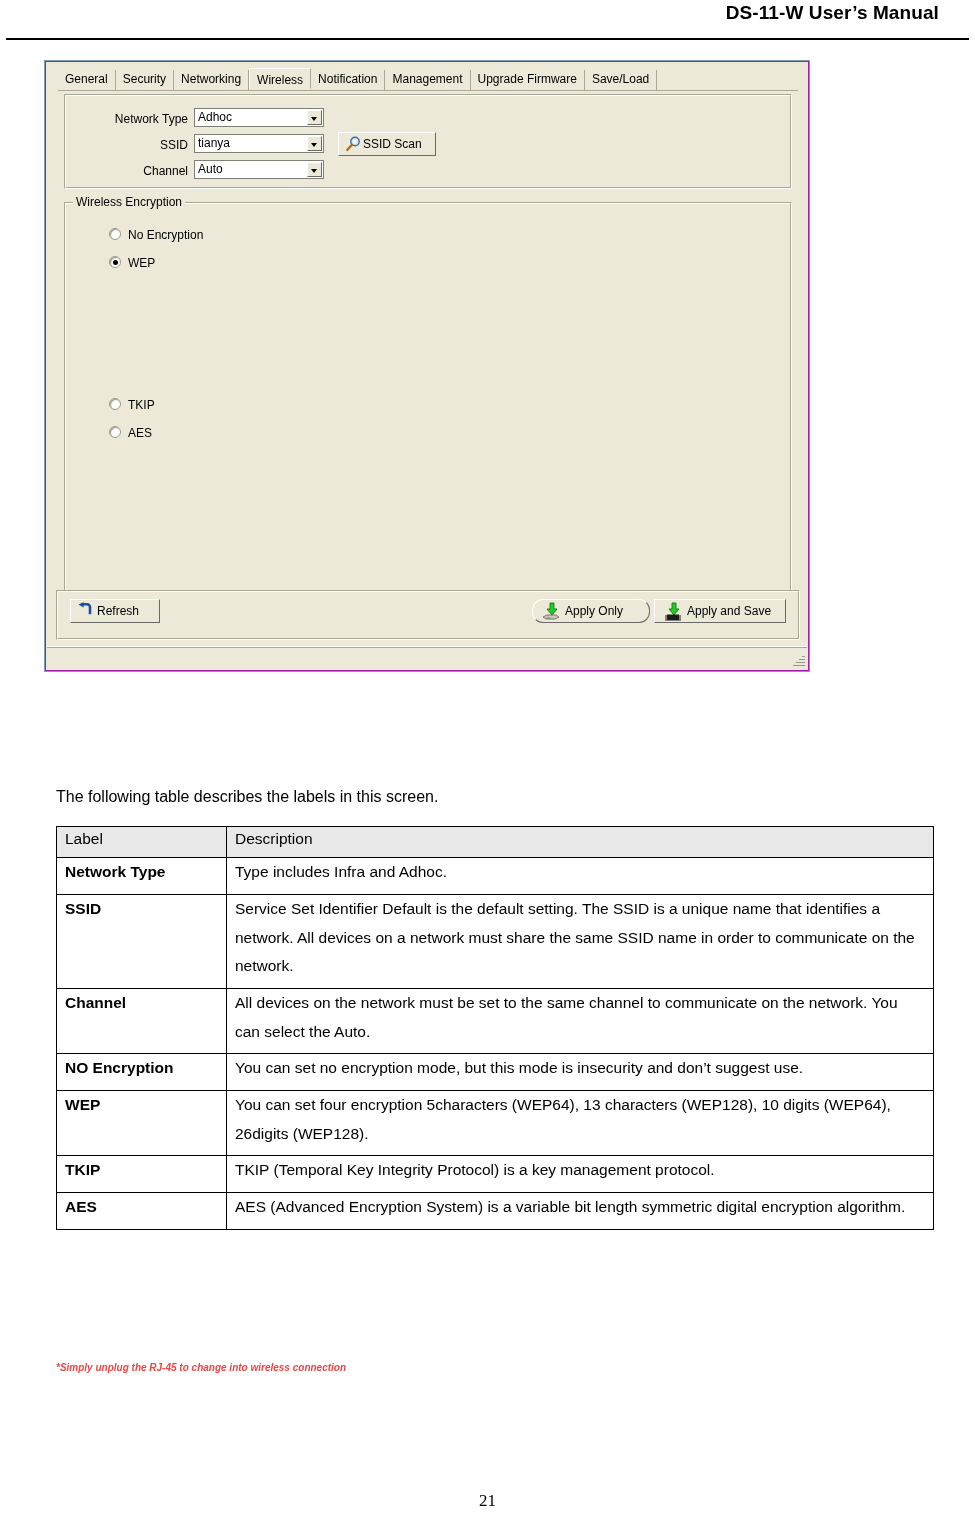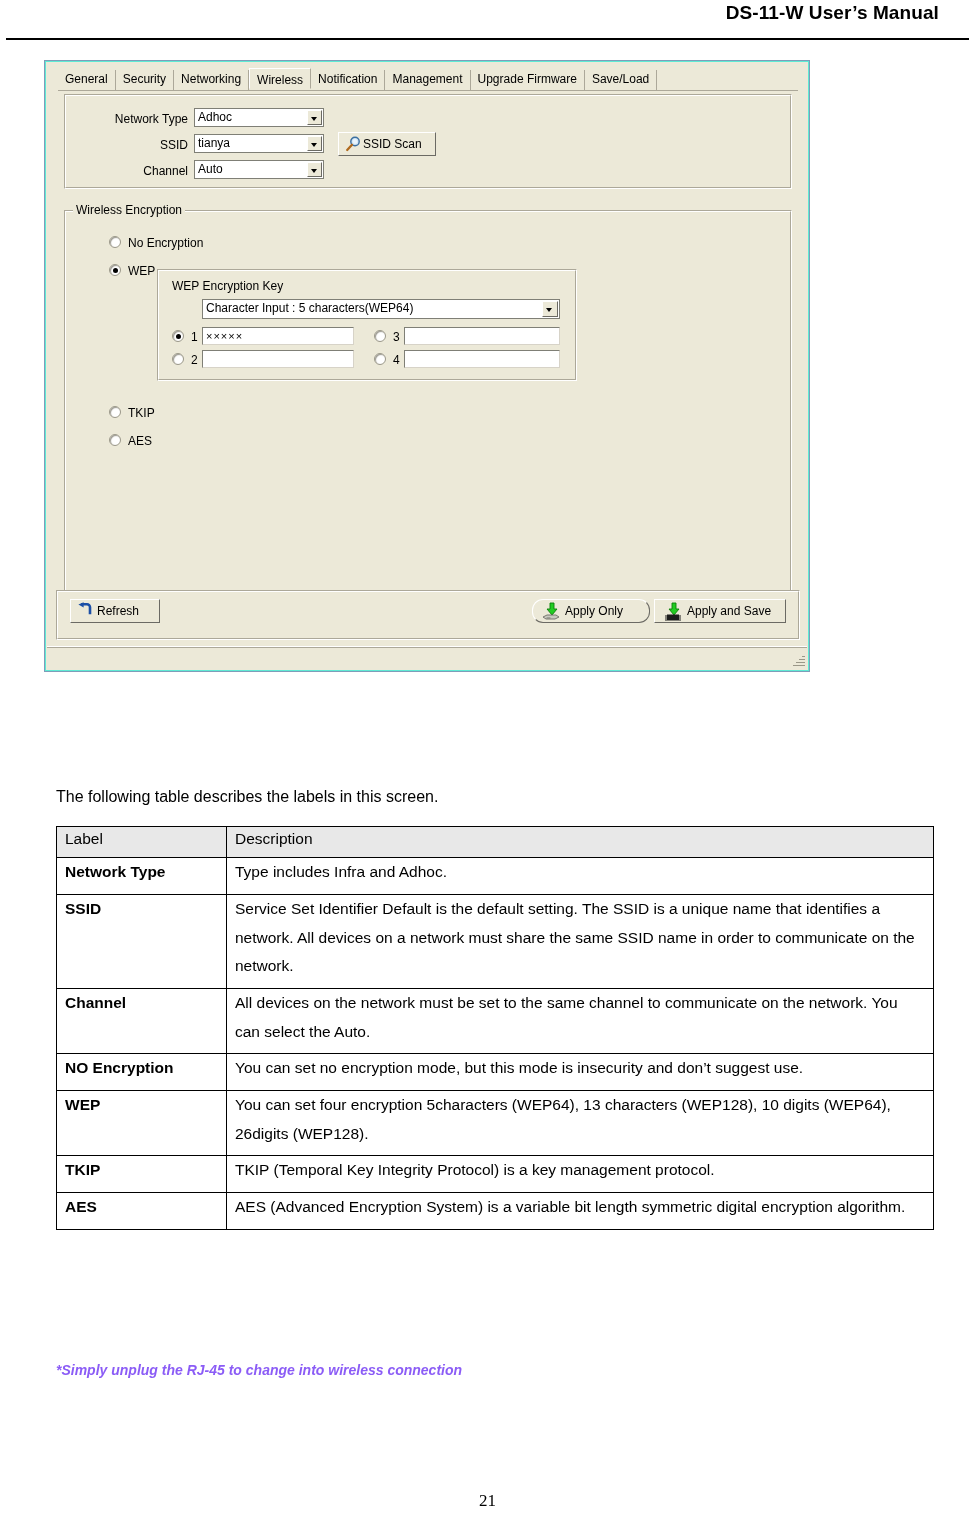--- a/index.html
+++ b/index.html
@@ -39,21 +39,21 @@
     border-top: 2px solid #000;
   }
 
   
   .screenshot {
     position: absolute;
     left: 44px;
     top: 60px;
     width: 766px;
     height: 612px;
-    background: #5eead4;
+    background: #a21caf;
     border: 1px solid #7f9db9;
     box-sizing: border-box;
   }
   .win-inner {
     position: absolute;
     left: 1px; top: 1px; right: 1px; bottom: 1px;
     background: #ece9d8;
   }
 
   
@@ -316,24 +316,24 @@
   }
   table.desc td.lbl {
     font-weight: bold;
     white-space: nowrap;
   }
   col.c1 { width: 170px; }
   .footnote {
     position: absolute;
     left: 56px;
     top: 1362px;
-    font-size: 14px;
+    font-size: 10px;
     font-style: italic;
     font-weight: bold;
-    color: #8b5cf6;
+    color: #ef4444;
   }
   .page-number {
     position: absolute;
     left: 0; right: 0;
     bottom: 18px;
     text-align: center;
     font-family: "Liberation Serif", serif;
     font-size: 17px;
     color: #000;
   }
@@ -388,50 +388,28 @@
 
         <div class="fld-label" style="left:12px; top:68px; width:110px;">Channel</div>
         <div class="combo" style="left:128px; top:64px; width:130px;">
           <span>Auto</span>
           <span class="arrowbox"></span>
         </div>
 
       </div>
     </div>
 
-    <div class="groupbox" style="left:18px; top:148px; right:16px; height:418px;">
+    <div class="groupbox" style="left:18px; top:140px; right:16px; height:418px;">
       <div class="gb-in"></div>
       <div class="gb-caption">Wireless Encryption</div>
 
       <div class="radio" style="left:44px; top:25px;">No Encryption</div>
 
       <div class="radio checked" style="left:44px; top:53px;">WEP</div>
 
-      <div class="groupbox" style="left:92px; top:58px; width:420px; height:112px;">
-        <div class="gb-in"></div>
-
-        <div class="plaintext" style="left:14px; top:9px;">WEP Encryption Key</div>
-
-        <div class="combo" style="left:44px; top:29px; width:358px; height:20px;">
-          <span>Character Input : 5 characters(WEP64)</span>
-          <span class="arrowbox" style="width:16px;height:16px;"></span>
-        </div>
-
-        <div class="radio checked" style="left:14px; top:60px;">1</div>
-        <div class="txtbox" style="left:44px; top:57px; width:152px; height:18px;">×××××</div>
-
-        <div class="radio" style="left:14px; top:83px;">2</div>
-        <div class="txtbox" style="left:44px; top:80px; width:152px; height:18px;"></div>
-
-        <div class="radio" style="left:216px; top:60px;">3</div>
-        <div class="txtbox" style="left:246px; top:57px; width:156px; height:18px;"></div>
-
-        <div class="radio" style="left:216px; top:83px;">4</div>
-        <div class="txtbox" style="left:246px; top:80px; width:156px; height:18px;"></div>
-      </div>
 
       <div class="radio" style="left:44px; top:195px;">TKIP</div>
 
       <div class="radio" style="left:44px; top:223px;">AES</div>
 
     </div>
 
     <div class="panel cmdbar">
       <div class="panel-in">
 

